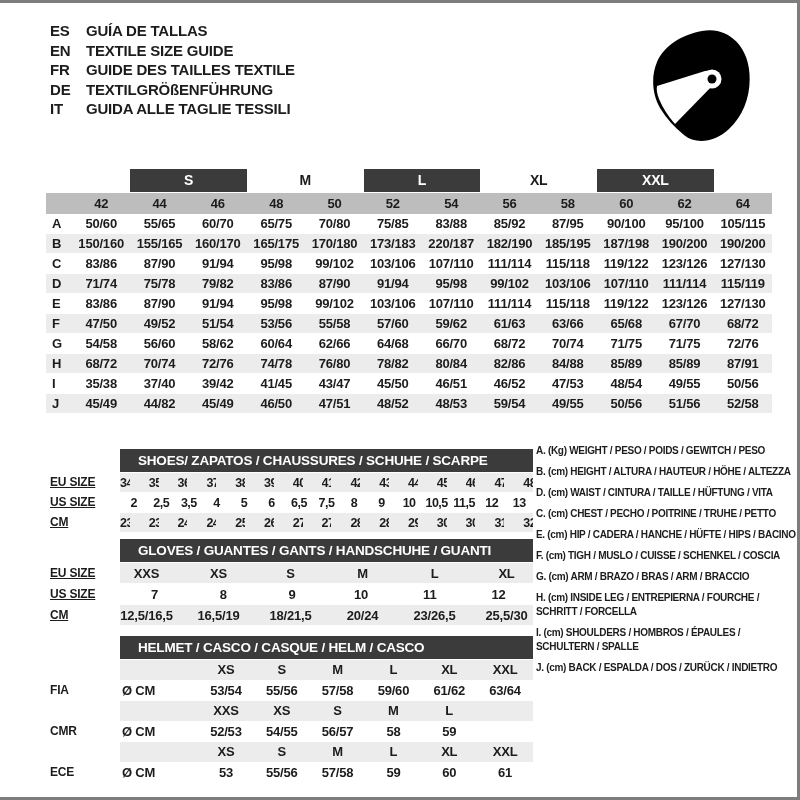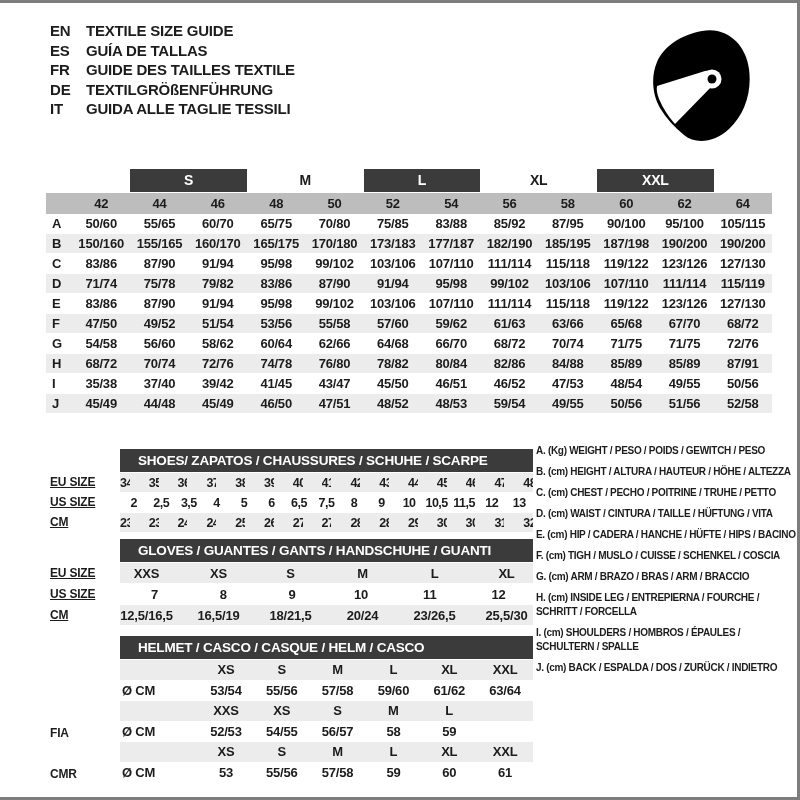--- a/index.html
+++ b/index.html
@@ -61,45 +61,45 @@
   .hrow .cell { line-height: 19.5px; }
   .hrow.shade { background: var(--stripe, #ececec); }
   .hrow .unit { text-align: left; padding-left: 2px; }
 
   
   .side-labels { left: 50px; font-size: 12px; }
   .side-labels div { height: 20px; line-height: 20px; text-decoration: underline; }
   #shoes-labels { top: 469px; }
   #gloves-labels { top: 560px; }
   #gloves-labels div { height: 21px; line-height: 21px; }
-  .cert-label { left: 50px; font-size: 12px; margin-top: 43px; }
+  .cert-label { left: 50px; font-size: 12px; }
   #fia-label { top: 680px; }
   #cmr-label { top: 721px; }
   #ece-label { top: 762px; }
 
   
   #legend { left: 536px; top: 441px; width: 258px; }
   .legend-item {
     font-size: 10px; line-height: 14px; margin-bottom: 7px;
     white-space: pre; letter-spacing: -0.3px;
   }
 </style>
 </head>
 <body>
 
 <div id="page">
 
   <div id="language-list" class="abs">
       <div class="lang-row">
+        <span class="lang-code">ES</span>
+        <span class="lang-title">GUÍA DE TALLAS</span>
+      </div>
+      <div class="lang-row">
         <span class="lang-code">EN</span>
         <span class="lang-title">TEXTILE SIZE GUIDE</span>
-      </div>
-      <div class="lang-row">
-        <span class="lang-code">ES</span>
-        <span class="lang-title">GUÍA DE TALLAS</span>
       </div>
       <div class="lang-row">
         <span class="lang-code">FR</span>
         <span class="lang-title">GUIDE DES TAILLES TEXTILE</span>
       </div>
       <div class="lang-row">
         <span class="lang-code">DE</span>
         <span class="lang-title">TEXTILGRÖßENFÜHRUNG</span>
       </div>
       <div class="lang-row">
@@ -160,21 +160,21 @@
           <div class="cell">105/115</div>
         </div>
         <div class="trow grid13 stripe">
           <div class="cell lbl">B</div>
           <div class="cell">150/160</div>
           <div class="cell">155/165</div>
           <div class="cell">160/170</div>
           <div class="cell">165/175</div>
           <div class="cell">170/180</div>
           <div class="cell">173/183</div>
-          <div class="cell">177/187</div>
+          <div class="cell">220/187</div>
           <div class="cell">182/190</div>
           <div class="cell">185/195</div>
           <div class="cell">187/198</div>
           <div class="cell">190/200</div>
           <div class="cell">190/200</div>
         </div>
         <div class="trow grid13">
           <div class="cell lbl">C</div>
           <div class="cell">83/86</div>
           <div class="cell">87/90</div>
@@ -275,21 +275,21 @@
           <div class="cell">46/51</div>
           <div class="cell">46/52</div>
           <div class="cell">47/53</div>
           <div class="cell">48/54</div>
           <div class="cell">49/55</div>
           <div class="cell">50/56</div>
         </div>
         <div class="trow grid13 stripe">
           <div class="cell lbl">J</div>
           <div class="cell">45/49</div>
-          <div class="cell">44/48</div>
+          <div class="cell">44/82</div>
           <div class="cell">45/49</div>
           <div class="cell">46/50</div>
           <div class="cell">47/51</div>
           <div class="cell">48/52</div>
           <div class="cell">48/53</div>
           <div class="cell">59/54</div>
           <div class="cell">49/55</div>
           <div class="cell">50/56</div>
           <div class="cell">51/56</div>
           <div class="cell">52/58</div>
@@ -453,22 +453,22 @@
           <div class="cell">59</div>
           <div class="cell">60</div>
           <div class="cell">61</div>
         </div>
       </div>
   </div>
 
   <div id="legend" class="abs">
       <div class="legend-item">A. (Kg) WEIGHT / PESO / POIDS / GEWITCH / PESO</div>
       <div class="legend-item">B. (cm) HEIGHT / ALTURA / HAUTEUR / HÖHE / ALTEZZA</div>
+      <div class="legend-item">D. (cm) WAIST / CINTURA / TAILLE / HÜFTUNG / VITA</div>
       <div class="legend-item">C. (cm) CHEST / PECHO / POITRINE / TRUHE / PETTO</div>
-      <div class="legend-item">D. (cm) WAIST / CINTURA / TAILLE / HÜFTUNG / VITA</div>
       <div class="legend-item">E. (cm) HIP / CADERA / HANCHE / HÜFTE / HIPS / BACINO</div>
       <div class="legend-item">F. (cm) TIGH / MUSLO / CUISSE / SCHENKEL / COSCIA</div>
       <div class="legend-item">G. (cm) ARM / BRAZO / BRAS / ARM / BRACCIO</div>
       <div class="legend-item">H. (cm) INSIDE LEG / ENTREPIERNA / FOURCHE /
 SCHRITT / FORCELLA</div>
       <div class="legend-item">I. (cm) SHOULDERS / HOMBROS / ÉPAULES /
 SCHULTERN / SPALLE</div>
       <div class="legend-item">J. (cm) BACK / ESPALDA / DOS / ZURÜCK / INDIETRO</div>
     </div>
 

